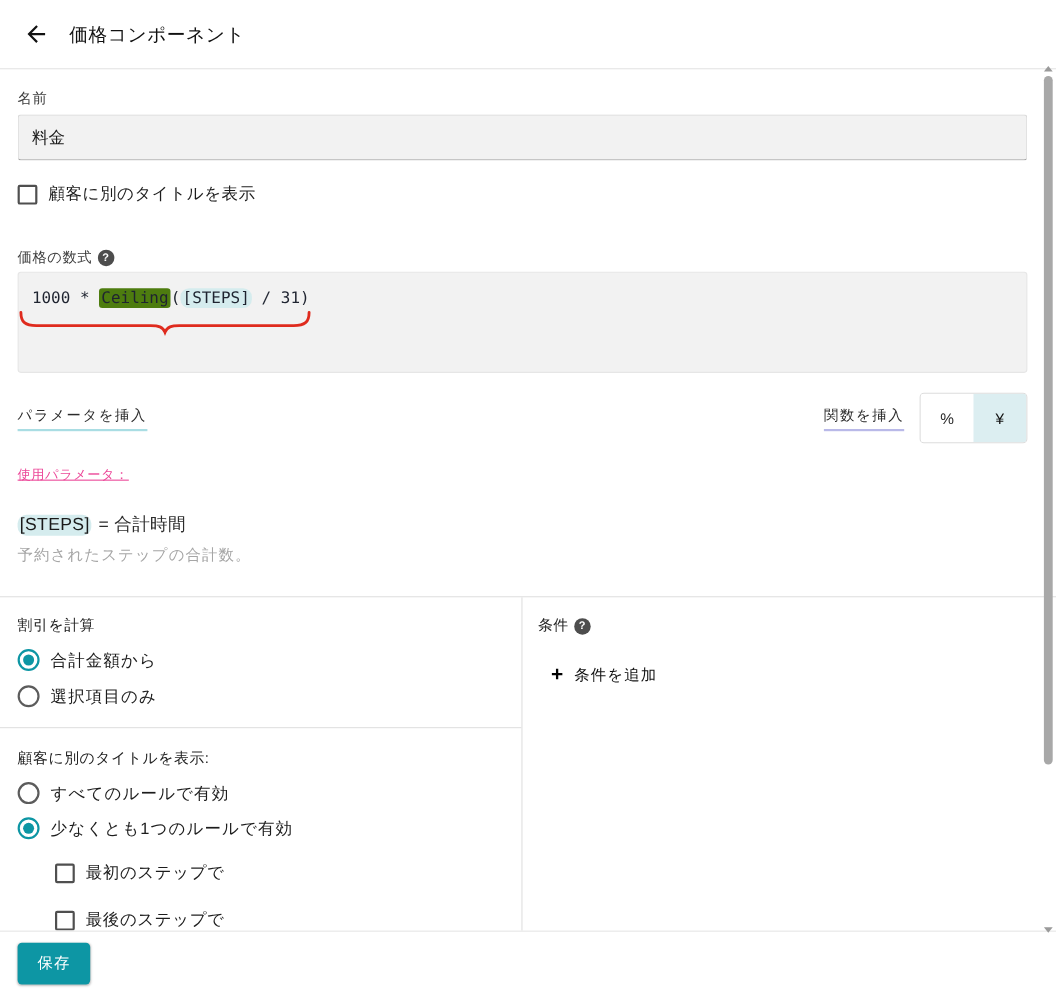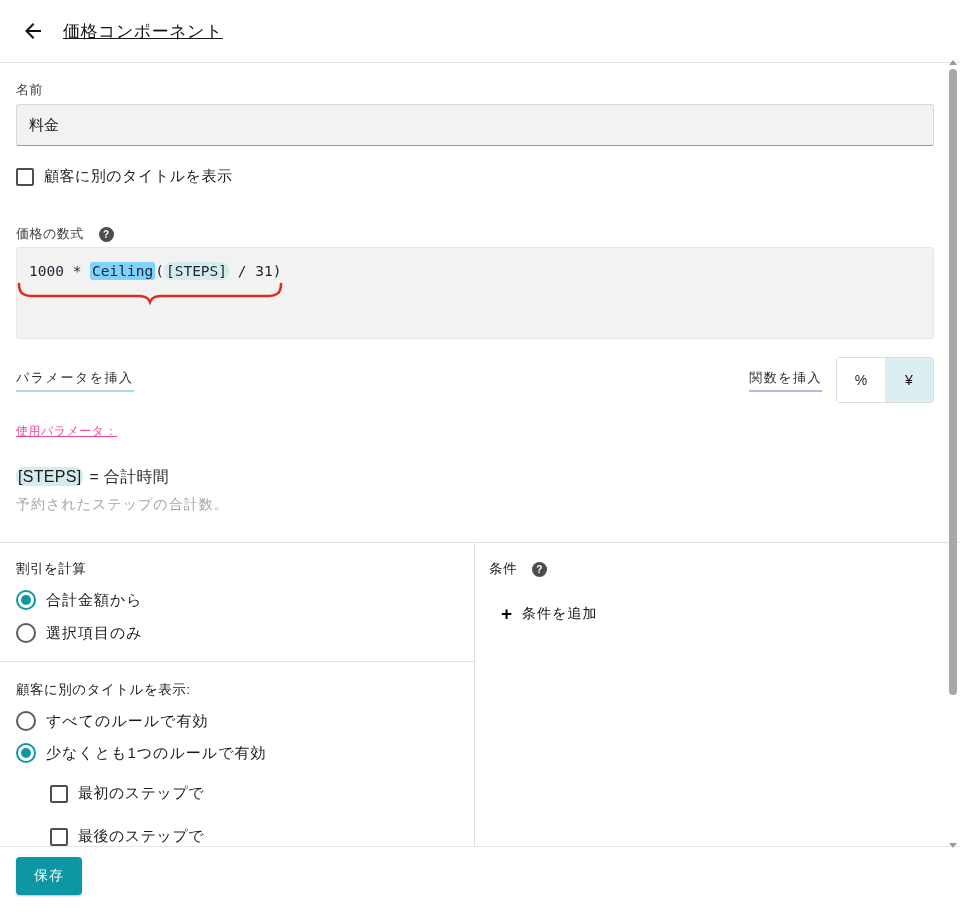--- a/index.html
+++ b/index.html
@@ -2,49 +2,49 @@
 <html><head>
 <meta charset="utf-8">
 <style>
   * { margin:0; padding:0; box-sizing:border-box; }
   html,body { width:960px; height:912px; background:#fff; overflow:hidden;
     font-family:"Liberation Sans", sans-serif; color:#1a1a1a; }
   .app { position:relative; width:960px; height:912px; background:#fff; }
 
   
   .header { position:absolute; top:0; left:0; right:0; height:63px;
-    border-bottom:1px solid #e4e4e4; display:flex; align-items:center; padding-left:18px; background:#fff; z-index:5;text-decoration:underline; }
+    border-bottom:1px solid #e4e4e4; display:flex; align-items:center; padding-left:18px; background:#fff; z-index:5; }
   .back-btn { width:30px; height:30px; border:none; background:transparent; cursor:pointer;
     display:flex; align-items:center; justify-content:center; }
   .page-title { font-size:17px; font-weight:500; margin-left:15px; letter-spacing:0.5px; color:#111; }
 
   
   .content { position:absolute; top:63px; left:0; right:0; bottom:54px; overflow:hidden; }
   .pad { padding:0 26px 0 16px; }
 
   .field-label { font-size:13px; color:#3c3c3c; letter-spacing:0.5px; }
   .name-label { margin-top:18px; }
   .text-input { margin-top:5px; width:918px; height:42px; background:#f2f2f2;
     border:1px solid #dadada; border-bottom:1px solid #9a9a9a; border-radius:3px;
     font-size:15px; color:#1a1a1a; padding:0 12px; font-family:"Liberation Sans", sans-serif; }
 
   .check-row { display:flex; align-items:center; margin-top:21px; cursor:pointer; }
   .checkbox { width:18px; height:18px; border:2px solid #4f4f4f; border-radius:2px; background:#fff; flex:0 0 auto; }
   .check-label { font-size:15px; margin-left:10px; letter-spacing:0.5px; color:#1c1c1c; }
 
-  .with-help { display:flex; align-items:center; gap:15px; }
+  .with-help { display:flex; align-items:center; gap:5px; }
   .help-icon { width:15px; height:15px; border-radius:50%; background:#4d4d4d; color:#fff;
     font-size:10px; font-weight:bold; display:flex; align-items:center; justify-content:center; flex:0 0 auto; }
 
   .formula-label-row { margin-top:39px; }
   .formula-box { position:relative; margin-top:4px; width:918px; height:92px; background:#f2f2f2;
     border:1px solid #e6e6e6; border-radius:3px; padding:15px 12px; }
   .formula { font-family:"DejaVu Sans Mono","Liberation Mono",monospace; font-size:14.5px; color:#1f2430; }
   .formula span { white-space:pre; }
-  .hl-func { background:#7dd3fc; border-radius:3px; padding:1px 2px; }
+  .hl-func { background:#4d7c0f; border-radius:3px; padding:1px 2px; }
   .hl-param { background:#d5ecee; border-radius:8px; padding:1px 2px; }
   .brace-svg { position:absolute; left:-2px; top:34px; }
 
   .action-row { margin-top:18px; width:918px; display:flex; align-items:center; justify-content:space-between; }
   .link { font-size:13px; color:#2b2b2b; letter-spacing:1.5px; text-decoration:none;
     padding-bottom:3px; cursor:pointer; }
   .teal-underline { border-bottom:2px solid #a9dde3; }
   .purple-underline { border-bottom:2px solid #b9b9e8; }
   .right-group { display:flex; align-items:center; gap:14px; }
   .toggle-group { display:flex; border:1px solid #dcdcdc; border-radius:4px; overflow:hidden; background:#fff; }

